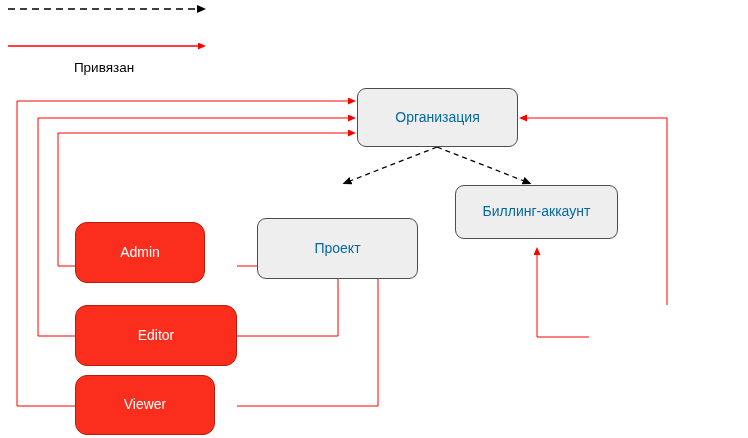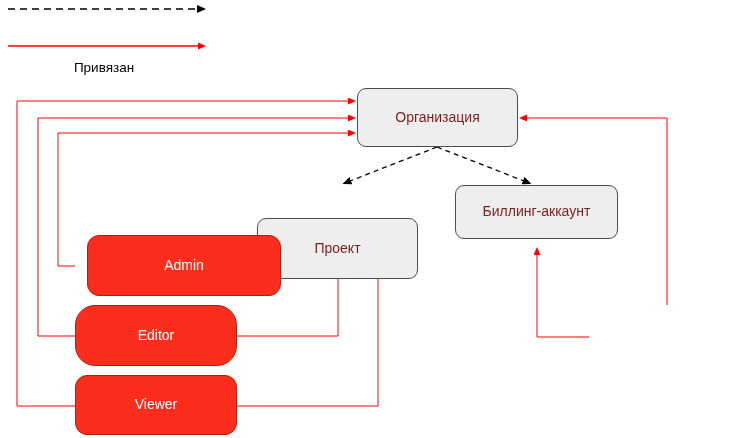--- a/index.html
+++ b/index.html
@@ -29,21 +29,21 @@
     justify-content: center;
     box-sizing: border-box;
     font-size: 14px;
     text-align: center;
     line-height: 1.1;
   }
   .node.entity {
     background: #eeeeee;
     border: 1px solid #4d4d4d;
     border-radius: 9px;
-    color: #7f1d1d;
+    color: #0369a1;
   }
   .node.role {
     background: #fb2d1d;
     border: 1px solid #b71c0c;
     border-radius: 12px;
     color: #ffffff;
   }
   .legend-label {
     position: absolute;
     left: 8px;
@@ -89,23 +89,23 @@
   <div class="node entity" style="left:357px; top:88px; width:161px; height:59px;">
     <span>Организация</span>
   </div>
   <div class="node entity" style="left:257px; top:186px; width:161px; height:61px;margin-top:32px;">
     <span>Проект</span>
   </div>
   <div class="node entity" style="left:455px; top:185px; width:163px; height:54px;">
     <span>Биллинг-аккаунт</span>
   </div>
 
-  <div class="node role" style="left:75px; top:235px; width:194px; height:61px;margin-left:12px;">
+  <div class="node role" style="left:75px; top:222px; width:130px; height:61px;">
     <span>Admin</span>
   </div>
-  <div class="node role" style="left:75px; top:305px; width:162px; height:61px;border-radius:20px;">
+  <div class="node role" style="left:75px; top:305px; width:162px; height:61px;">
     <span>Editor</span>
   </div>
-  <div class="node role" style="left:75px; top:375px; width:162px; height:60px;">
+  <div class="node role" style="left:75px; top:375px; width:140px; height:60px;">
     <span>Viewer</span>
   </div>
 
 </div>
 
 </body></html>

